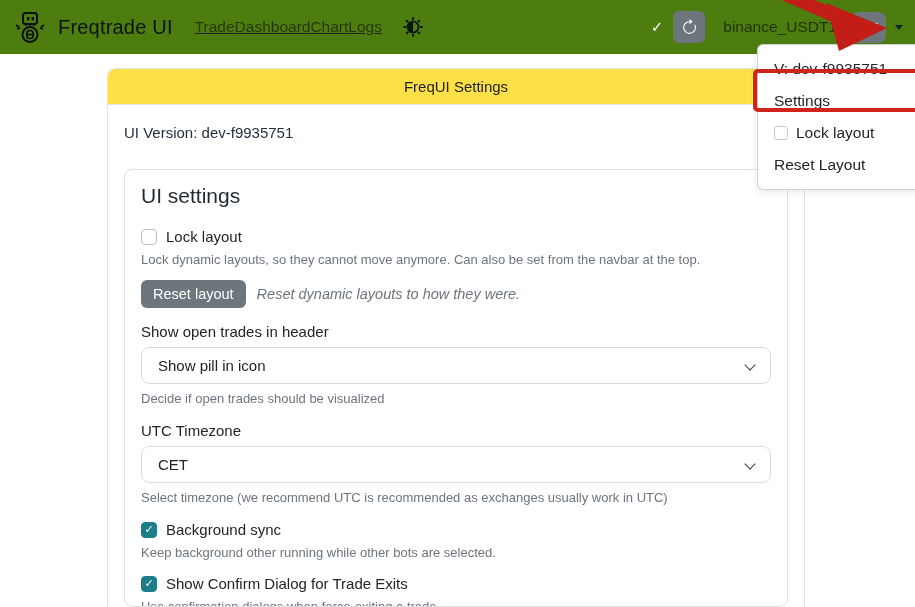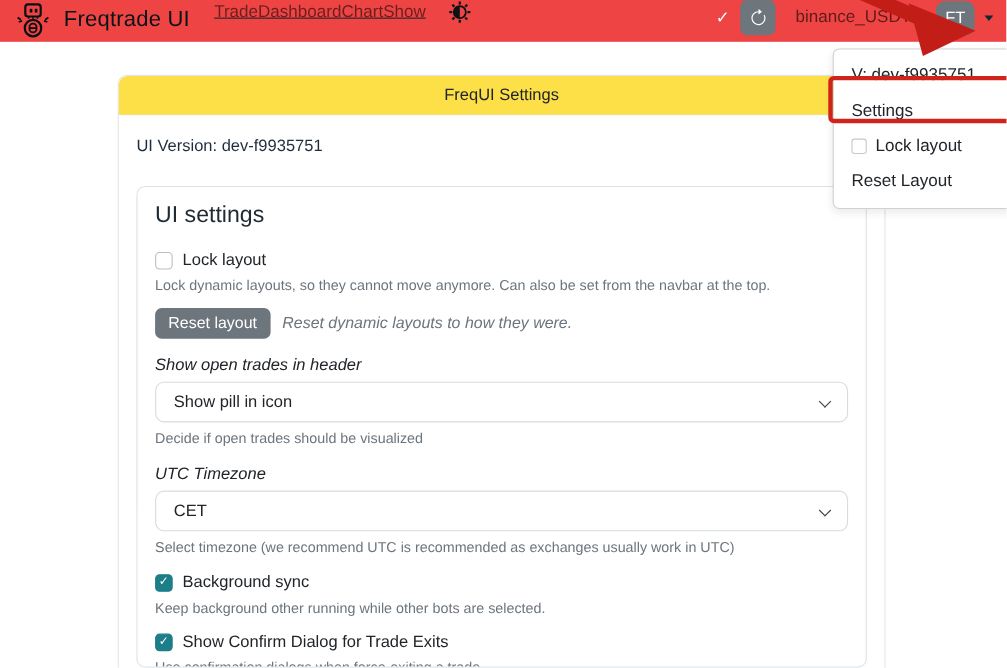--- a/index.html
+++ b/index.html
@@ -5,21 +5,21 @@
   * { margin:0; padding:0; box-sizing:border-box; }
   html,body { width:915px; height:607px; }
   body {
     position:relative; overflow:hidden; background:#fff;
     font-family:"Liberation Sans","DejaVu Sans",sans-serif;
     color:#212529;
   }
 
   
   .navbar {
-    height:38px; background:#ef4444; display:flex; align-items:flex-start;
+    height:54px; background:#4d7c0f; display:flex; align-items:center;
     padding:0 12px; position:relative; z-index:10;
   }
   .brand { display:flex; align-items:center; gap:10px; cursor:pointer; }
   .brand-name { font-size:20px; font-weight:500; color:#0a1417; letter-spacing:.2px; }
   .nav-links { display:flex; align-items:center; margin-left:22px;text-decoration:underline; }
   .nav-link { font-size:15.5px; color:rgba(0,0,0,0.55); cursor:pointer; }
   .theme-toggle { margin-left:20px; display:flex; align-items:center; cursor:pointer; }
 
   .nav-right { margin-left:auto; display:flex; align-items:center; }
   .bot-pill {
@@ -87,21 +87,21 @@
 
   .help-text { font-size:13px; color:#6c757d; margin:7px 0 13px; }
   .btn-row { display:flex; align-items:center; gap:11px; margin:2px 0 15px; }
   .gray-btn {
     background:#6D757D; color:#fff; border:none; border-radius:6px;
     padding:6px 12px; font-size:14.5px; cursor:pointer;
     font-family:"Liberation Sans","DejaVu Sans",sans-serif;
   }
   .btn-help { font-size:14.5px; color:#6c757d;font-style:italic; }
 
-  .field-label { font-size:15px; color:#212529; margin-bottom:7px;font-style:italic; }
+  .field-label { font-size:15px; color:#212529; margin-bottom:7px; }
   .fake-select {
     position:relative; height:37px; border:1px solid #d8dce0; border-radius:8px;
     display:flex; align-items:center; padding:0 16px; font-size:15px; color:#212529;
     cursor:pointer; background:#fff;
   }
   .chevron {
     position:absolute; right:16px; top:13px; width:8px; height:8px;
     border-right:1.8px solid #3b434b; border-bottom:1.8px solid #3b434b;
     transform:rotate(45deg);
   }
@@ -132,21 +132,21 @@
         <path d="M14.8 25.5 h6.4" stroke-width="1.6"></path>
       </svg>
     </span>
     <span class="brand-name">Freqtrade UI</span>
   </div>
 
   <div class="nav-links">
     <span class="nav-link">Trade</span>
     <span class="nav-link">Dashboard</span>
     <span class="nav-link">Chart</span>
-    <span class="nav-link">Show</span>
+    <span class="nav-link">Logs</span>
     <span class="theme-toggle">
       <svg width="22" height="22" viewBox="0 0 24 24">
         <g stroke="#0a1417" stroke-width="2.2">
           <line x1="12" y1="1.5" x2="12" y2="4.5"></line>
             <line x1="12" y1="19.5" x2="12" y2="22.5"></line>
           <line x1="1.5" y1="12" x2="4.5" y2="12"></line>
             <line x1="19.5" y1="12" x2="22.5" y2="12"></line>
           <line x1="4.6" y1="4.6" x2="6.7" y2="6.7"></line>
             <line x1="17.3" y1="17.3" x2="19.4" y2="19.4"></line>
           <line x1="4.6" y1="19.4" x2="6.7" y2="17.3"></line>

